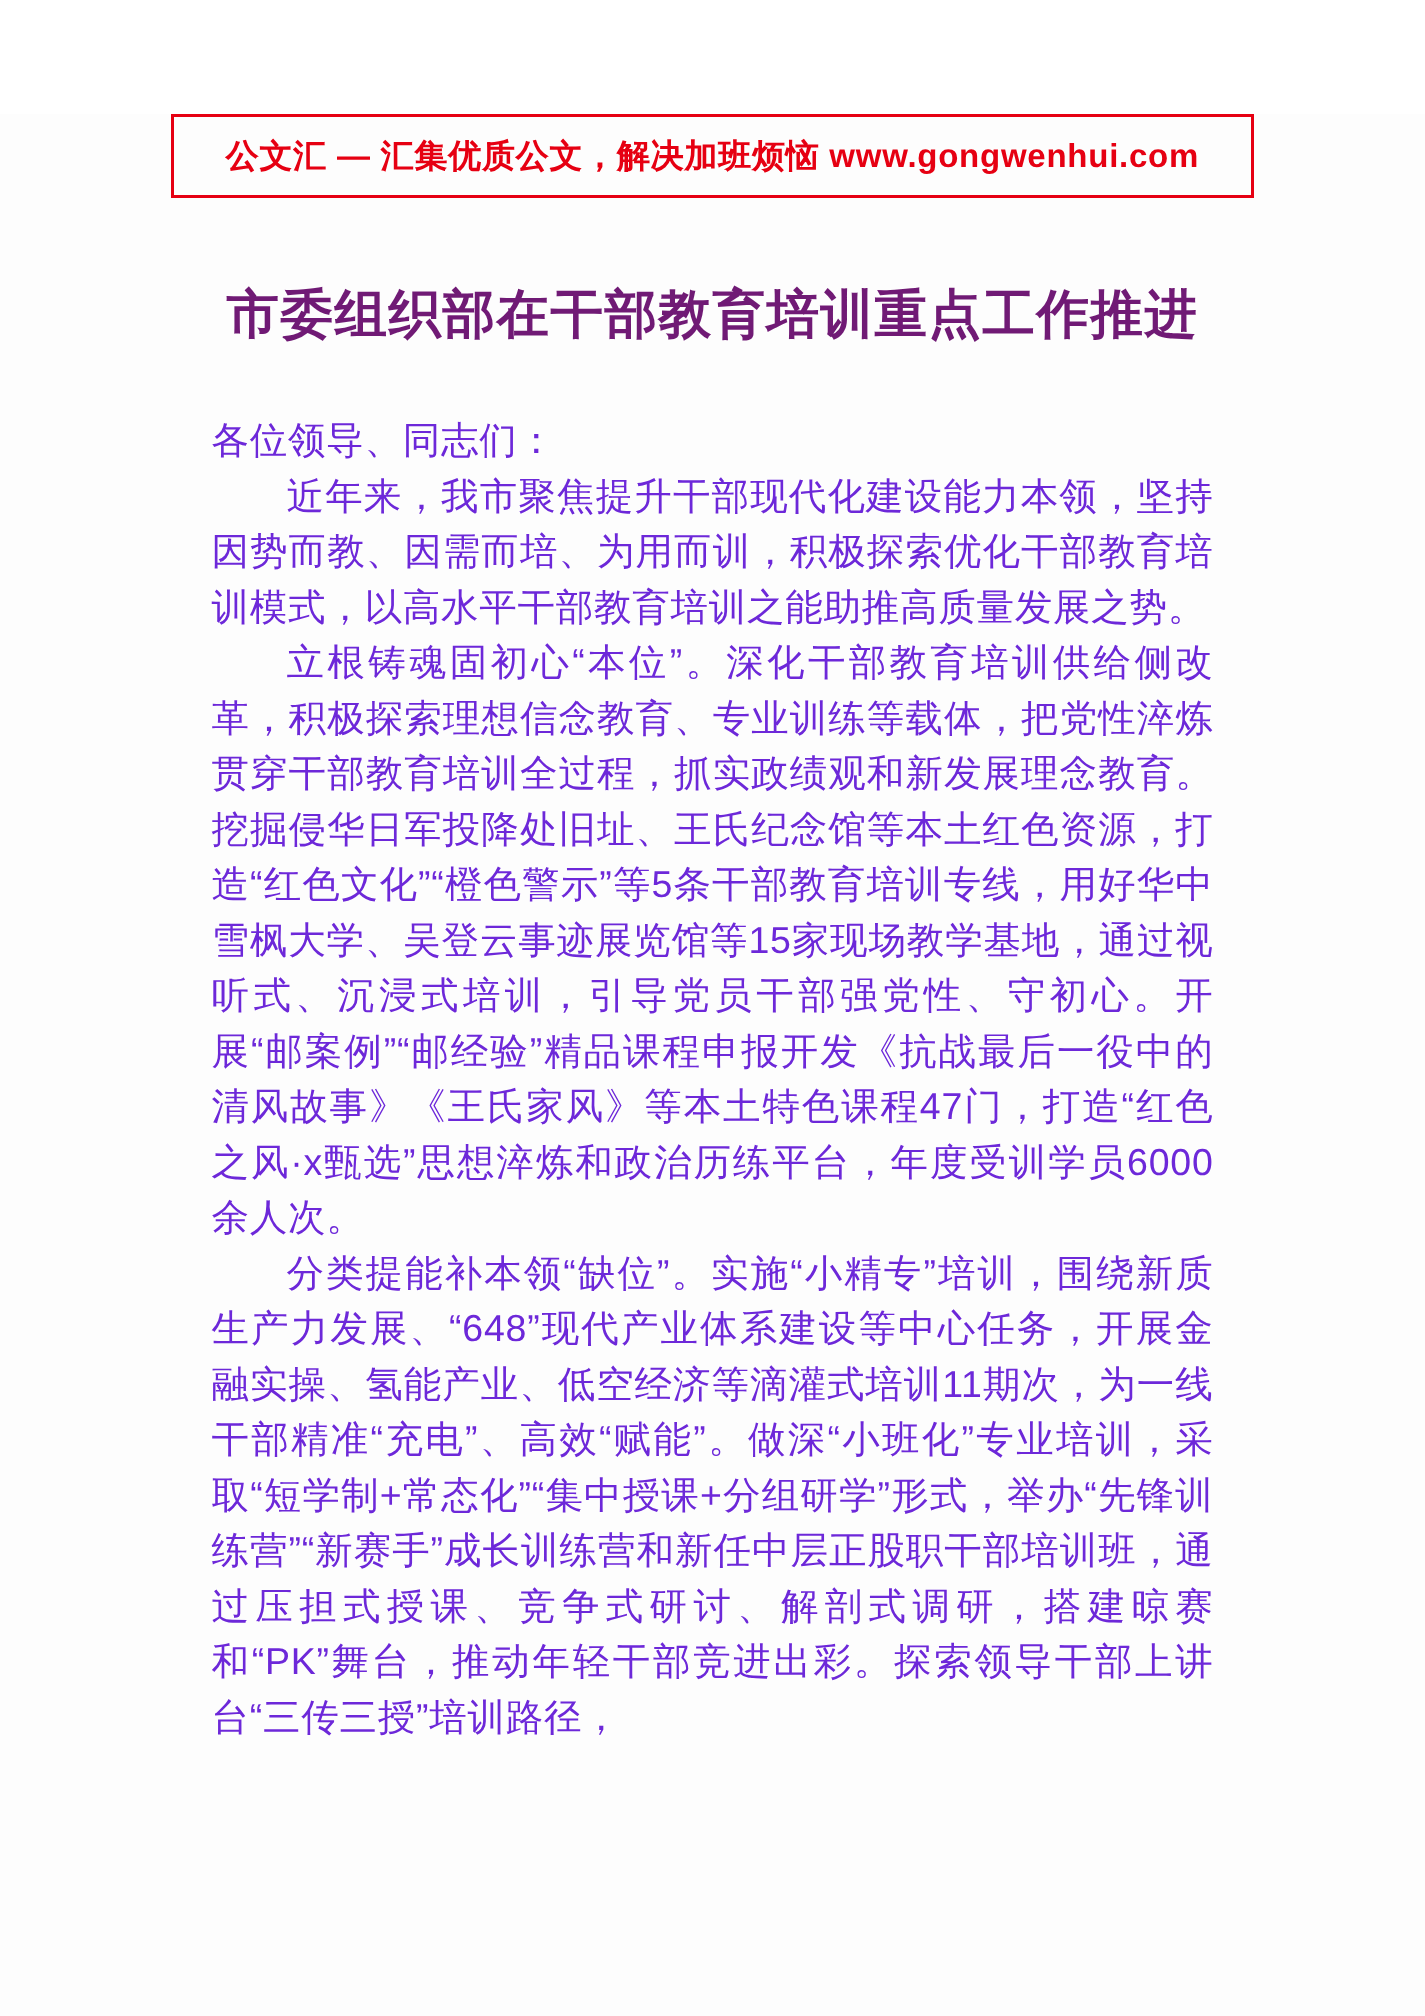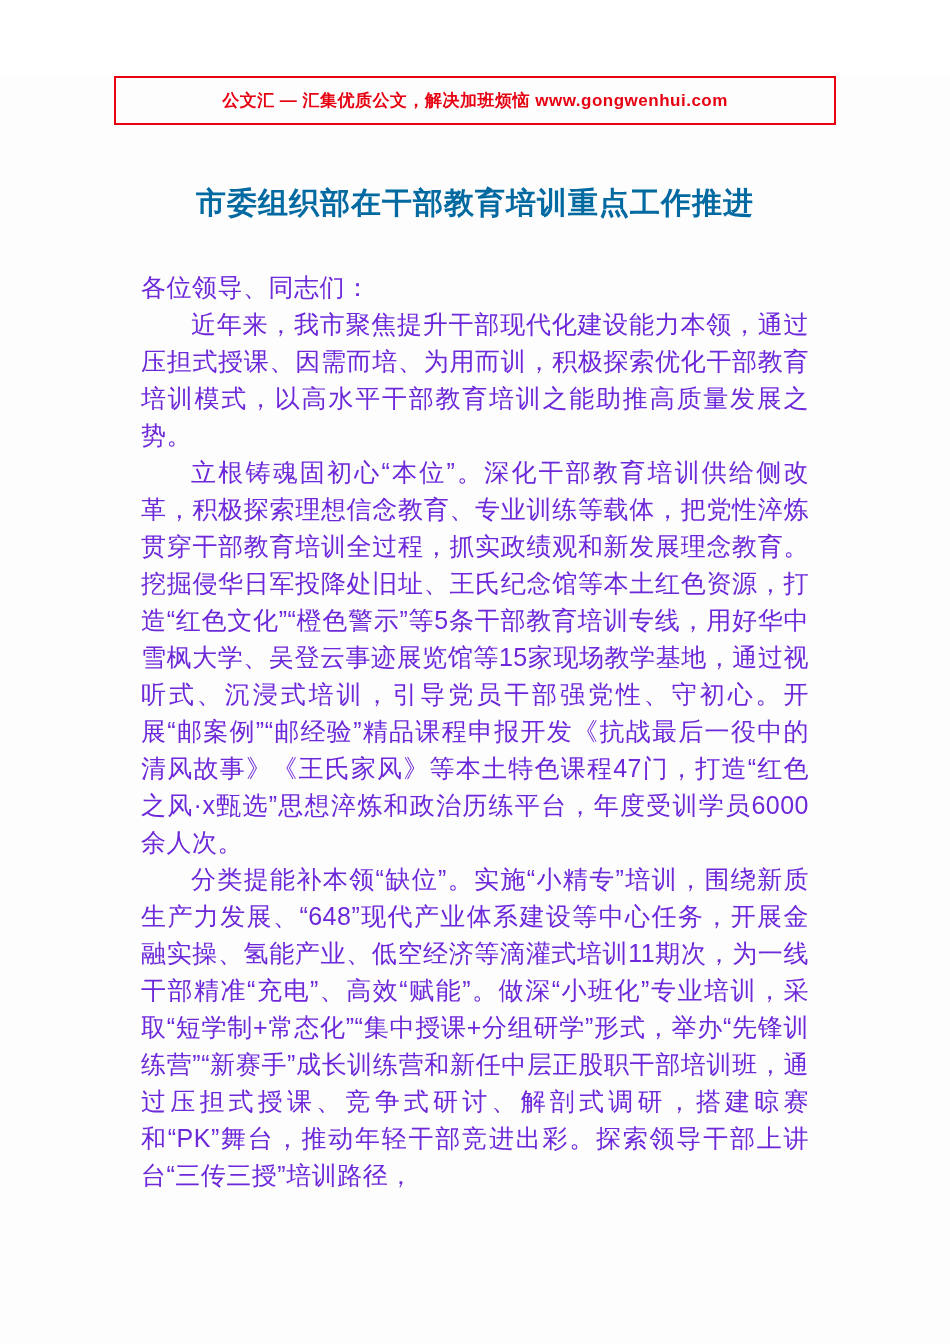--- a/index.html
+++ b/index.html
@@ -21,32 +21,32 @@
       box-sizing: border-box;
     }
     .banner {
       width: 722px;
       margin: 76px auto 0 auto;
       border: 2px solid #e60012;
       box-sizing: border-box;
       padding: 11px 6px;
       text-align: center;
       color: #e60012;
-      font-size: 17px;
+      font-size: 22px;
       font-weight: 700;
       letter-spacing: 0.5px;
       background: transparent;
     }
     .doc-title {
       width: 700px;
       margin: 42px auto 0 auto;
       text-align: center;
-      font-size: 30px;
+      font-size: 35px;
       font-weight: 700;
-      color: #0369a1;
+      color: #701a75;
       line-height: 72px;
       letter-spacing: 1px;
     }
     .doc-title .title-line {
       display: block;
     }
     .doc-body {
       width: 668px;
       margin: 30px auto 0 auto;
       font-size: 25px;
@@ -72,18 +72,18 @@
   <div class="banner">
     <span>公文汇 — 汇集优质公文，解决加班烦恼 www.gongwenhui.com</span>
   </div>
 
   <h1 class="doc-title">
     <span class="title-line">市委组织部在干部教育培训重点工作推进</span>
   </h1>
 
   <div class="doc-body">
     <p class="salutation">各位领导、同志们：</p>
-    <p class="para">近年来，我市聚焦提升干部现代化建设能力本领，通过压担式授课、因需而培、为用而训，积极探索优化干部教育培训模式，以高水平干部教育培训之能助推高质量发展之势。</p>
+    <p class="para">近年来，我市聚焦提升干部现代化建设能力本领，坚持因势而教、因需而培、为用而训，积极探索优化干部教育培训模式，以高水平干部教育培训之能助推高质量发展之势。</p>
     <p class="para">立根铸魂固初心“本位”。深化干部教育培训供给侧改革，积极探索理想信念教育、专业训练等载体，把党性淬炼贯穿干部教育培训全过程，抓实政绩观和新发展理念教育。挖掘侵华日军投降处旧址、王氏纪念馆等本土红色资源，打造“红色文化”“橙色警示”等5条干部教育培训专线，用好华中雪枫大学、吴登云事迹展览馆等15家现场教学基地，通过视听式、沉浸式培训，引导党员干部强党性、守初心。开展“邮案例”“邮经验”精品课程申报开发《抗战最后一役中的清风故事》《王氏家风》等本土特色课程47门，打造“红色之风·x甄选”思想淬炼和政治历练平台，年度受训学员6000余人次。</p>
     <p class="para">分类提能补本领“缺位”。实施“小精专”培训，围绕新质生产力发展、“648”现代产业体系建设等中心任务，开展金融实操、氢能产业、低空经济等滴灌式培训11期次，为一线干部精准“充电”、高效“赋能”。做深“小班化”专业培训，采取“短学制+常态化”“集中授课+分组研学”形式，举办“先锋训练营”“新赛手”成长训练营和新任中层正股职干部培训班，通过压担式授课、竞争式研讨、解剖式调研，搭建晾赛和“PK”舞台，推动年轻干部竞进出彩。探索领导干部上讲台“三传三授”培训路径，</p>
   </div>
 
 </div>
 
 </body></html>

